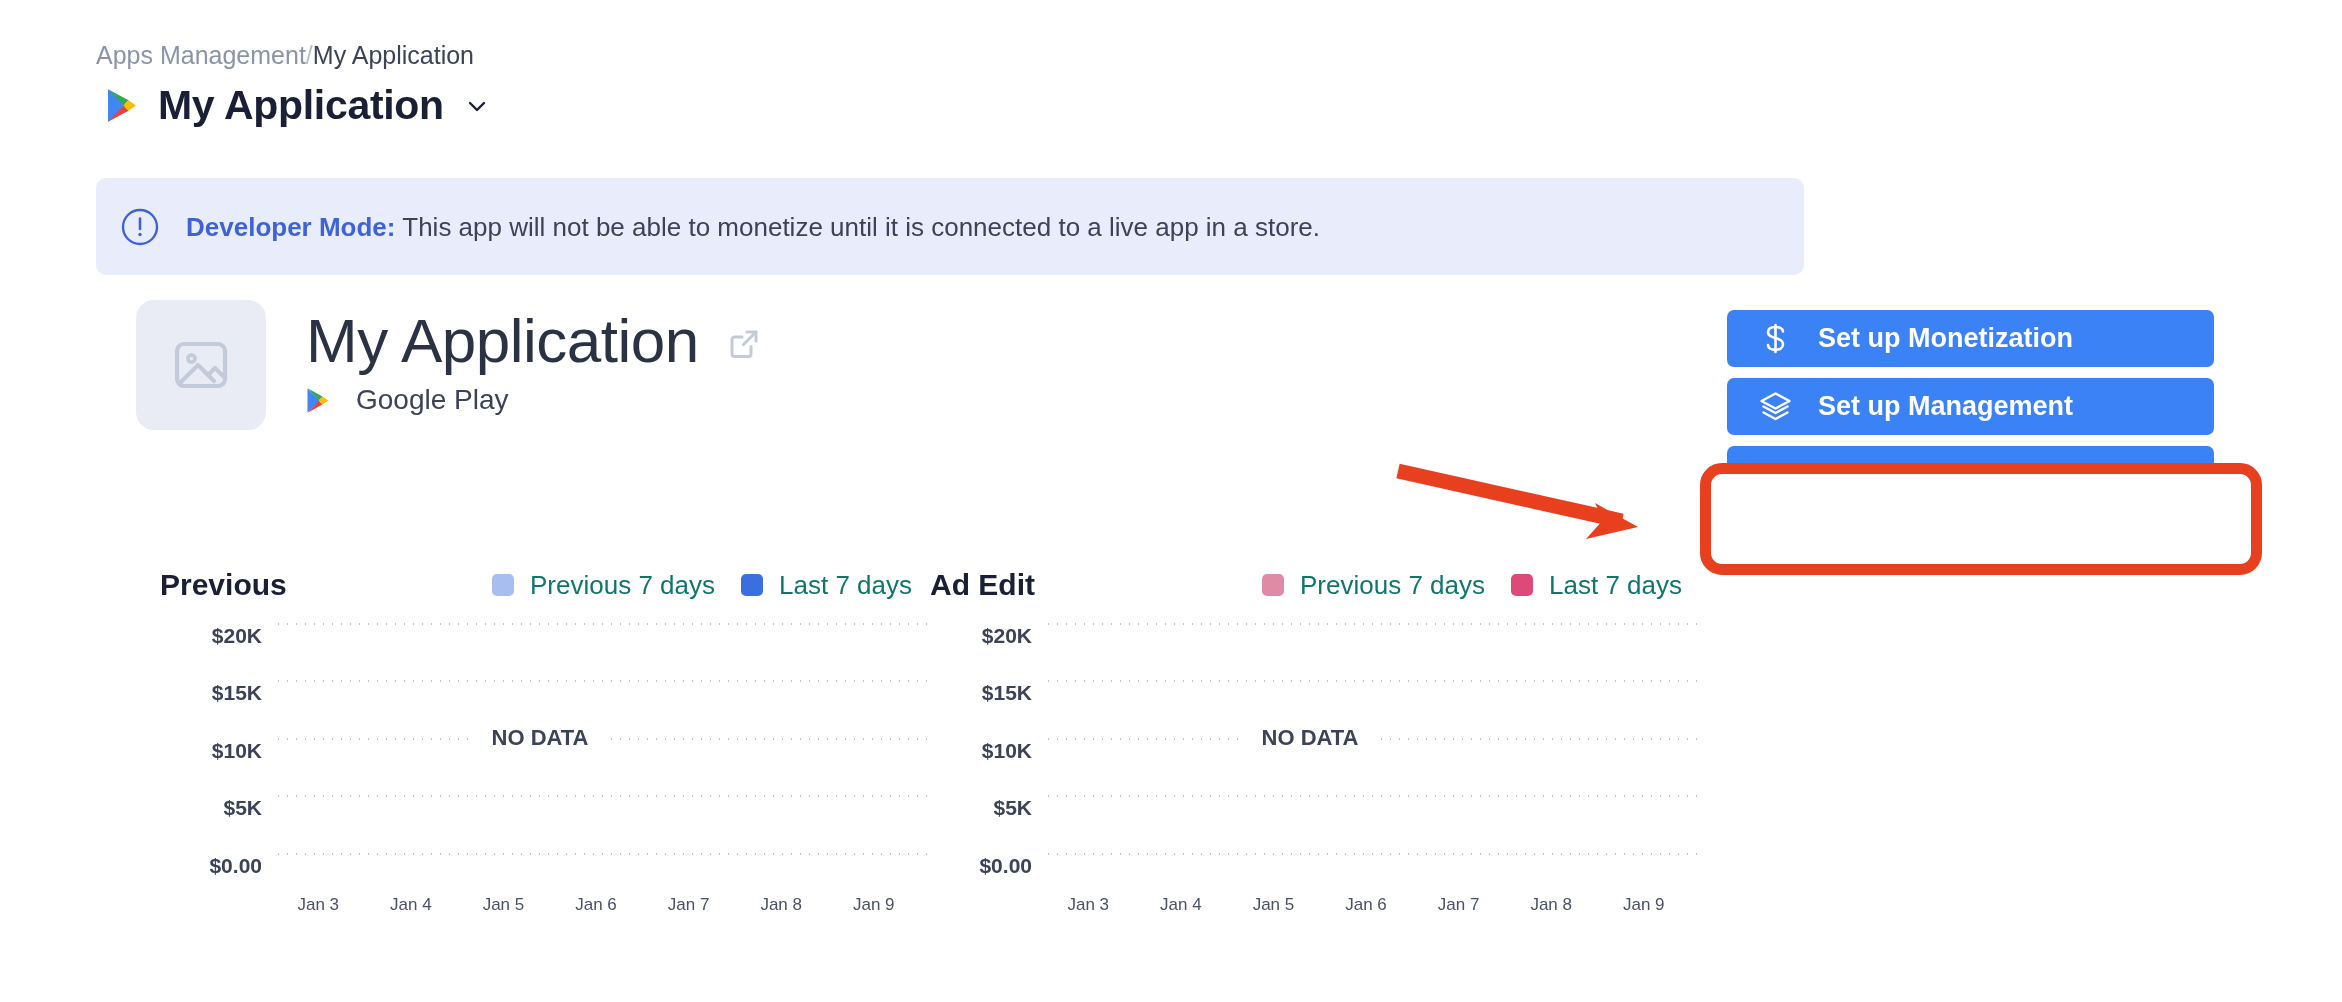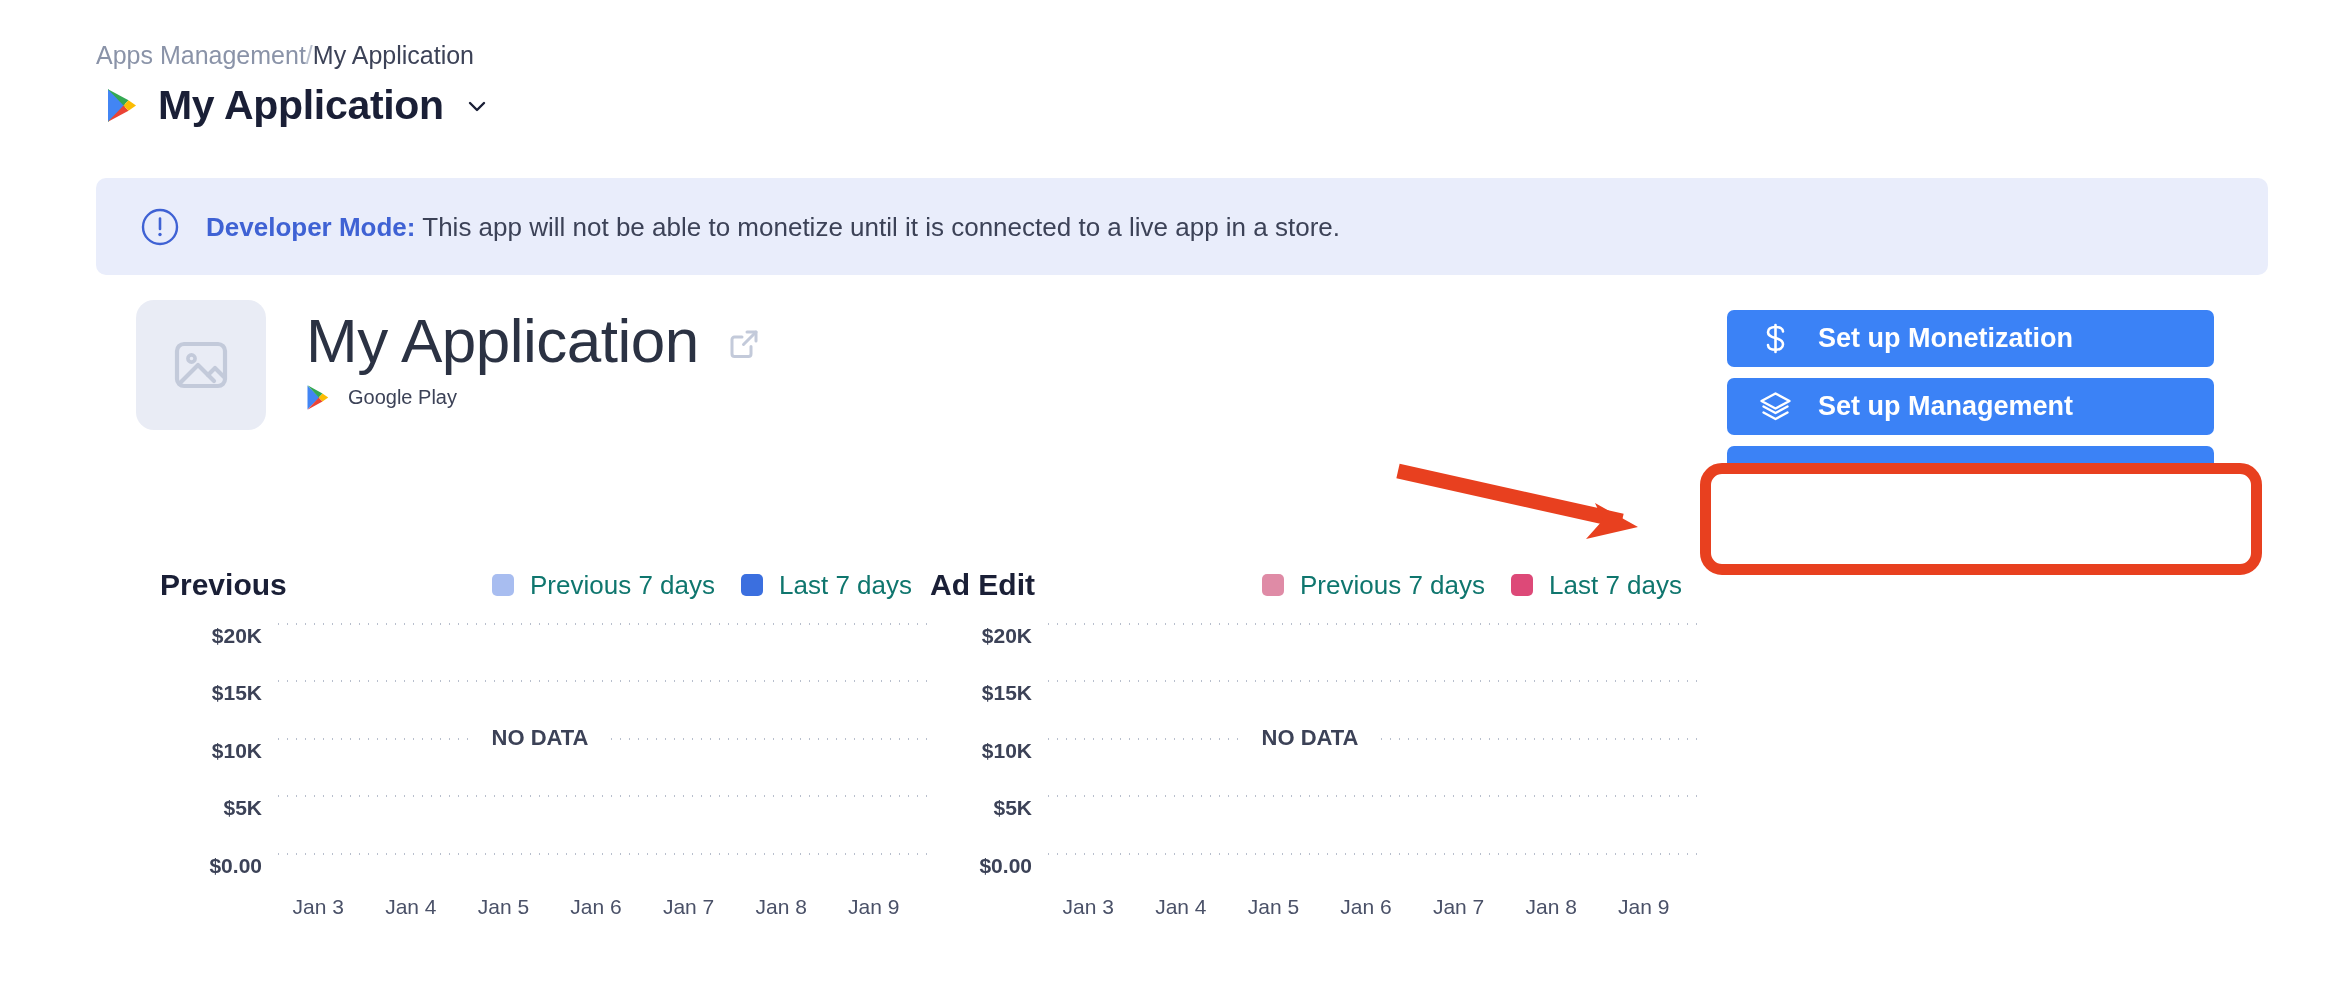--- a/index.html
+++ b/index.html
@@ -53,27 +53,27 @@
     width: 22px; height: 22px;
     display: block;
     margin-left: 4px;
   }
 
   
   .banner {
     position: absolute;
     left: 96px;
     top: 178px;
-    width: 2172px;
+    width: 1708px;
     height: 97px;
     background: #e9edfb;
     border-radius: 10px;
     display: flex;
     align-items: center;
-    padding-left: 44px;
+    padding-left: 24px;
     gap: 26px;
   }
   .banner-icon { width: 40px; height: 40px; display: block; flex: none; }
   .banner-text {
     font-size: 26px;
     color: #3c4257;
     line-height: 32px;
     white-space: nowrap;
   }
   .banner-text b { color: #3f62d4; font-weight: bold; }
@@ -104,21 +104,21 @@
     color: #2b3243;
     line-height: 74px;
     letter-spacing: -0.5px;
   }
   .ext-icon { width: 34px; height: 34px; display: block; margin-top: 6px; }
   .store-line {
     display: flex; align-items: center; gap: 17px;
     margin-top: 6px;
   }
   .gplay-icon-sm { width: 25px; height: 27px; display: block; }
-  .store-name { font-size: 20px; color: #3c4257; }
+  .store-name { font-size: 28px; color: #3c4257; margin-left: 8px; }
 
   
   .actions {
     position: absolute;
     left: 1727px;
     top: 310px;
     width: 487px;
     display: flex;
     flex-direction: column;
     gap: 11px;
@@ -249,21 +249,21 @@
   .xaxis {
     position: absolute;
     left: 112px;
     right: 0;
     top: 272px;
     display: flex;
   }
   .xtick {
     flex: 1;
     text-align: center;
-    font-size: 21px;
+    font-size: 17px;
     color: #4a5168;
     white-space: nowrap;
   }
 </style>
 </head>
 <body>
 
 <div class="page">
 
   <nav class="breadcrumb">

